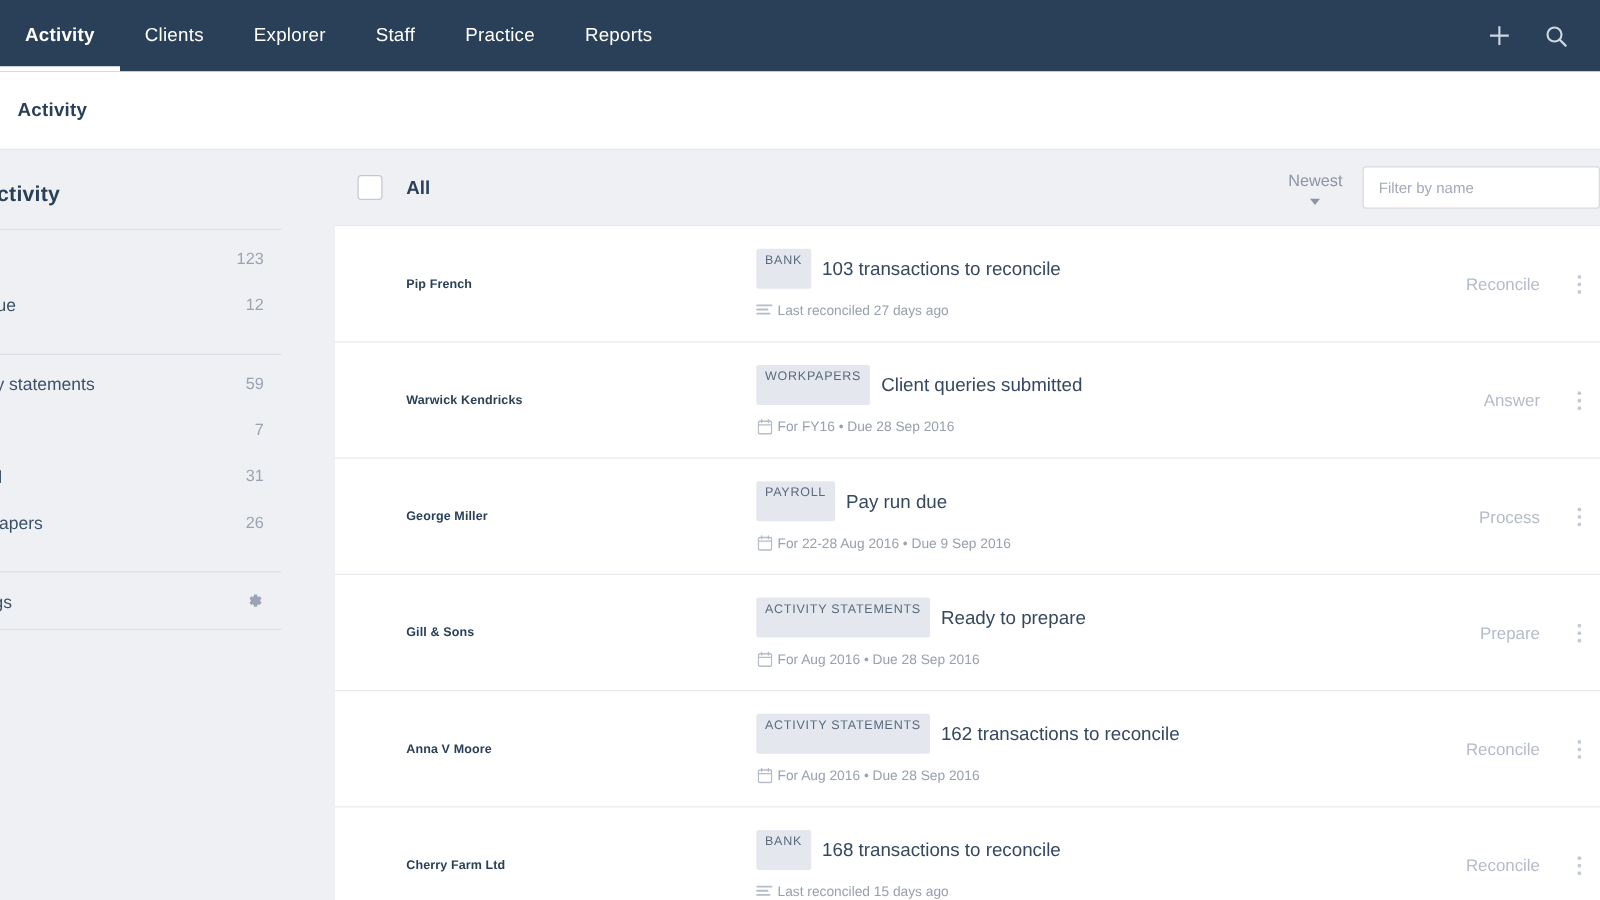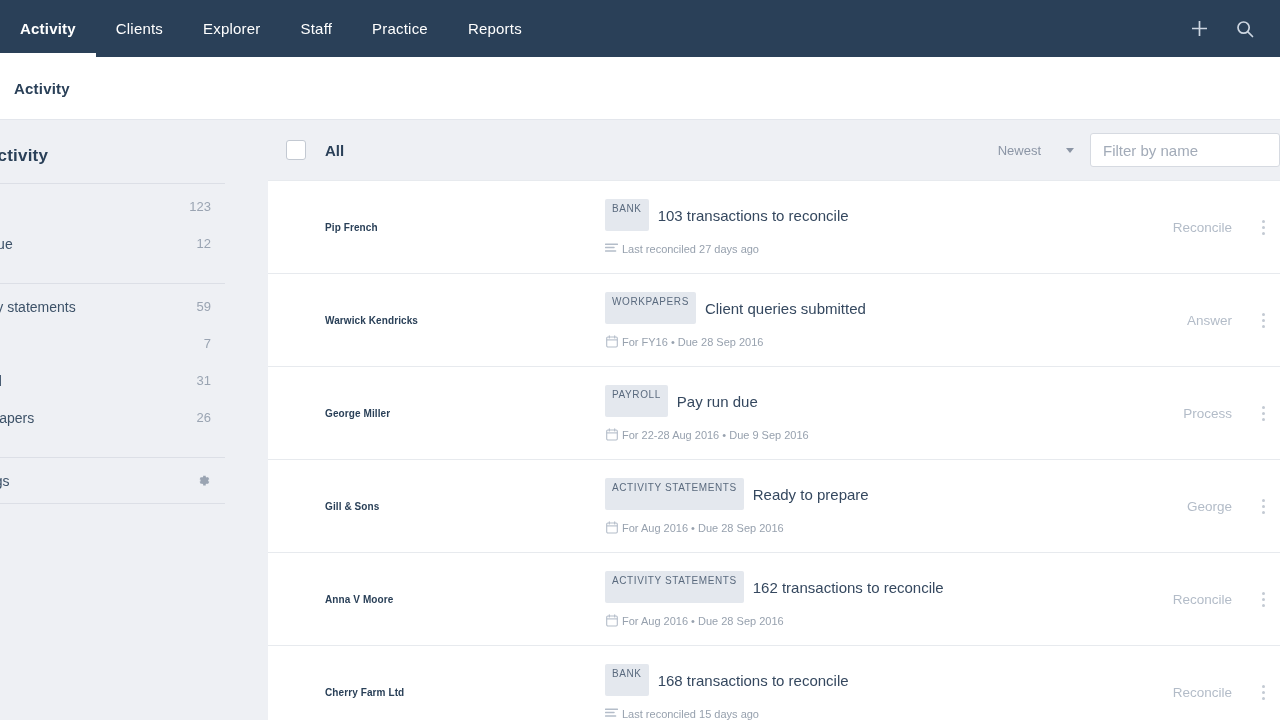--- a/index.html
+++ b/index.html
@@ -150,39 +150,40 @@
     font-weight: bold;
     color: #2a4058;
     cursor: pointer;
   }
   .toolbar-right {
     margin-left: auto;
     display: flex;
     align-items: center;
   }
   .sort-select {
-    display: flex; align-items: center; gap: 25px;
+    display: flex; align-items: center; gap: 7px;
     font-size: 13px;
     color: #8b95a5;
     cursor: pointer;
     padding-right: 16px;
+    flex-direction: column;
   }
   .caret {
     width: 0; height: 0;
     border-left: 4px solid transparent;
     border-right: 4px solid transparent;
     border-top: 5px solid #8b95a5;
   }
   .filter-input {
     width: 190px;
     height: 34px;
     border: 1px solid #d6dae1;
     border-radius: 3px;
     background: #ffffff;
-    font-size: 15px;
+    font-size: 12px;
     color: #4a5768;
     padding: 0 12px;
     font-family: "Liberation Sans", sans-serif;
     outline: none;
   }
   .filter-input::placeholder { color: #a2abb8; }
 
   
   .card {
     background: #ffffff;
@@ -447,21 +448,21 @@
               <span class="sub-icon">
                 <svg width="12" height="13" viewBox="0 0 12 13" aria-hidden="true">
                   <rect x="0.7" y="2" width="10.6" height="10" rx="1.2" stroke="#b4bdc9" stroke-width="1.1" fill="none"></rect>
                   <path d="M0.7 4.9 H11.3" stroke="#b4bdc9" stroke-width="1.1"></path>
                   <path d="M3.3 0.7 V3 M8.7 0.7 V3" stroke="#b4bdc9" stroke-width="1.1" stroke-linecap="round"></path>
                 </svg>
               </span>
               <span>For Aug 2016  •  Due 28 Sep 2016</span>
             </div>
           </div>
-          <div class="row-action">George</div>
+          <div class="row-action">Prepare</div>
           <div class="kebab">
             <i></i>
             <i></i>
             <i></i>
           </div>
         </div>
         <div class="row">
           <div class="row-name">Anna V Moore</div>
           <div class="row-detail">
             <div class="detail-top">

